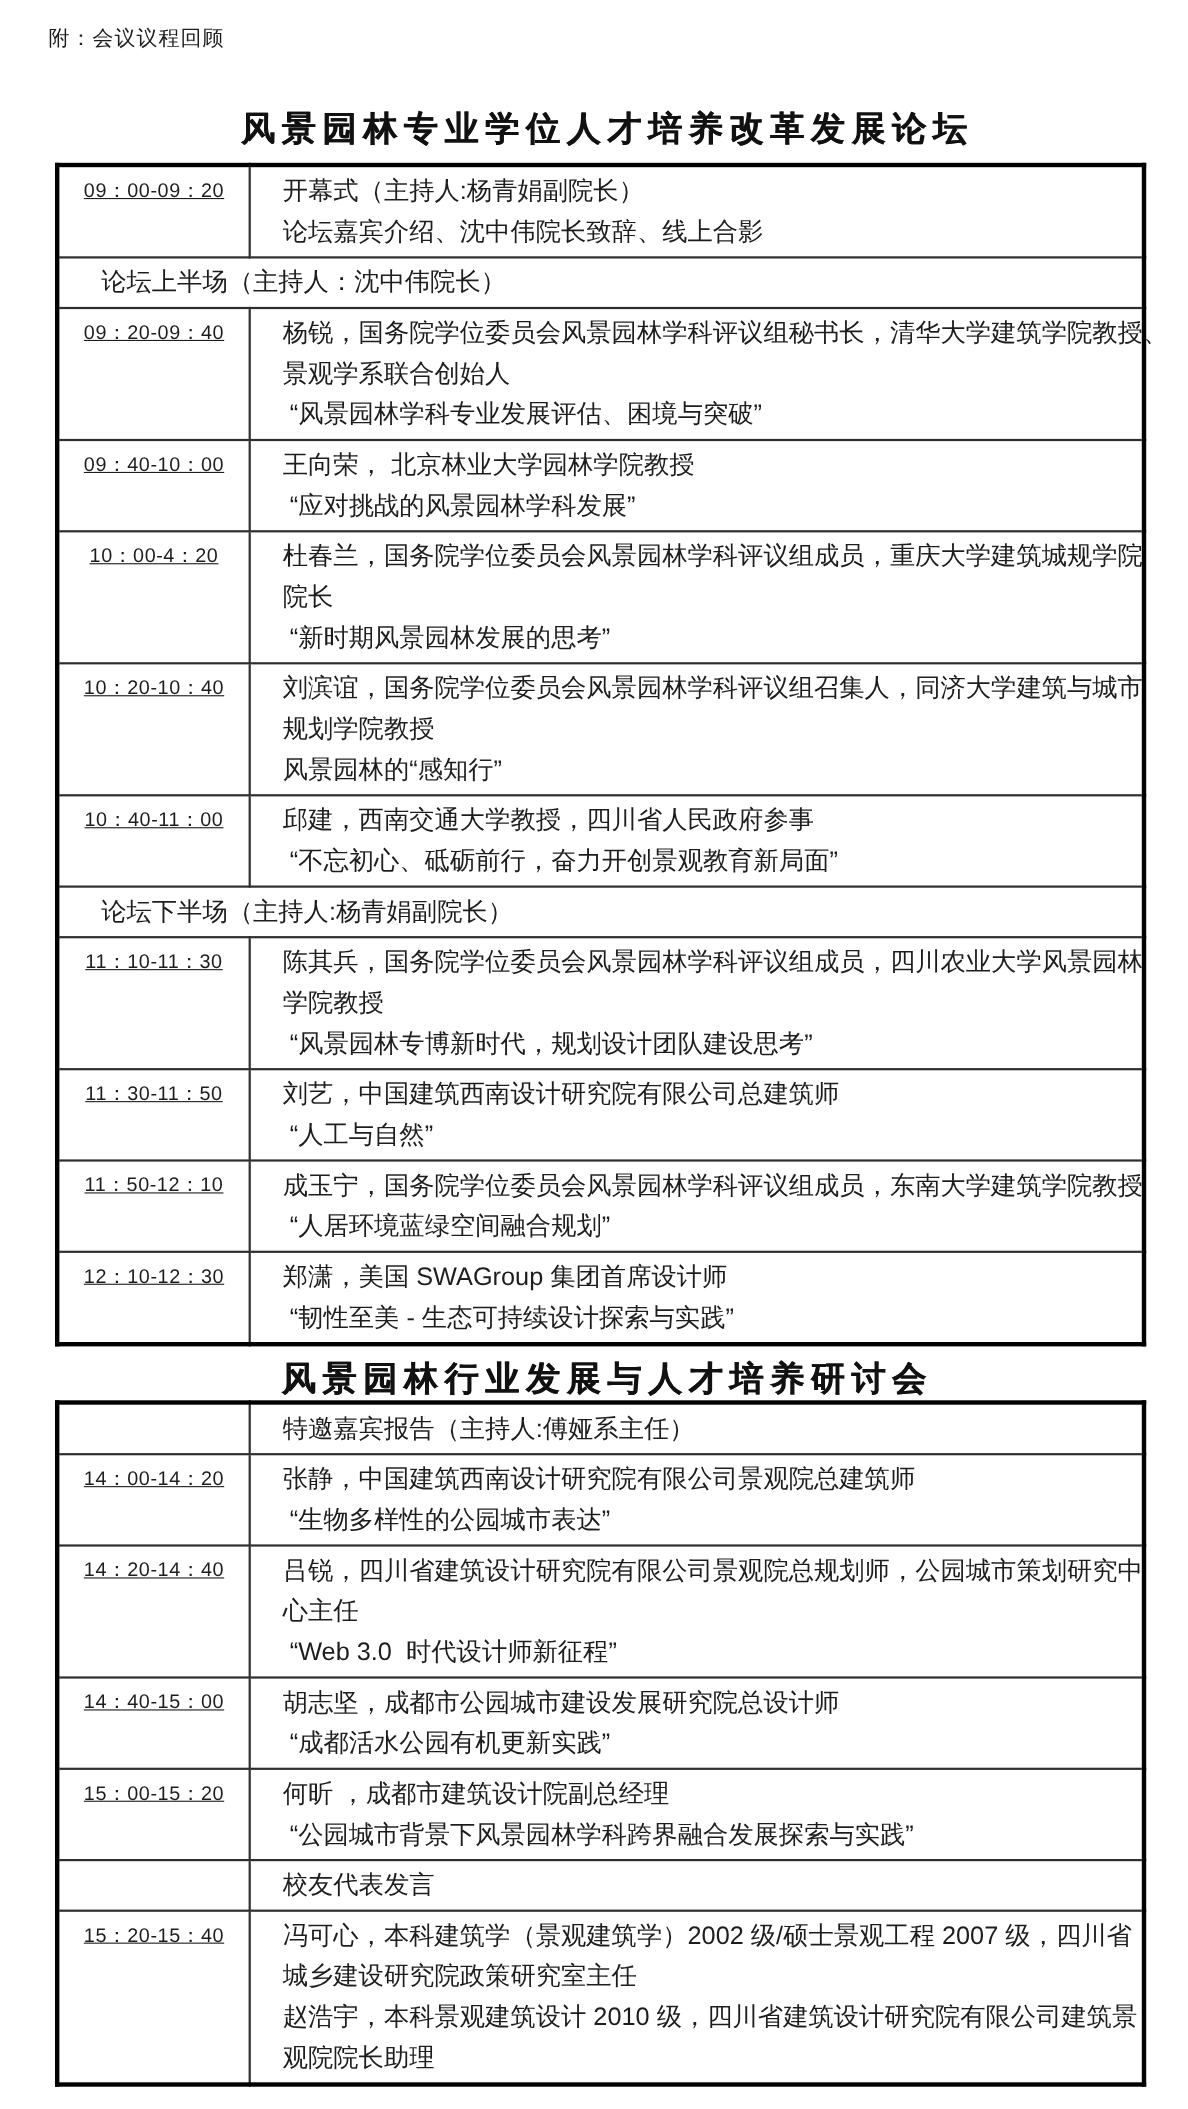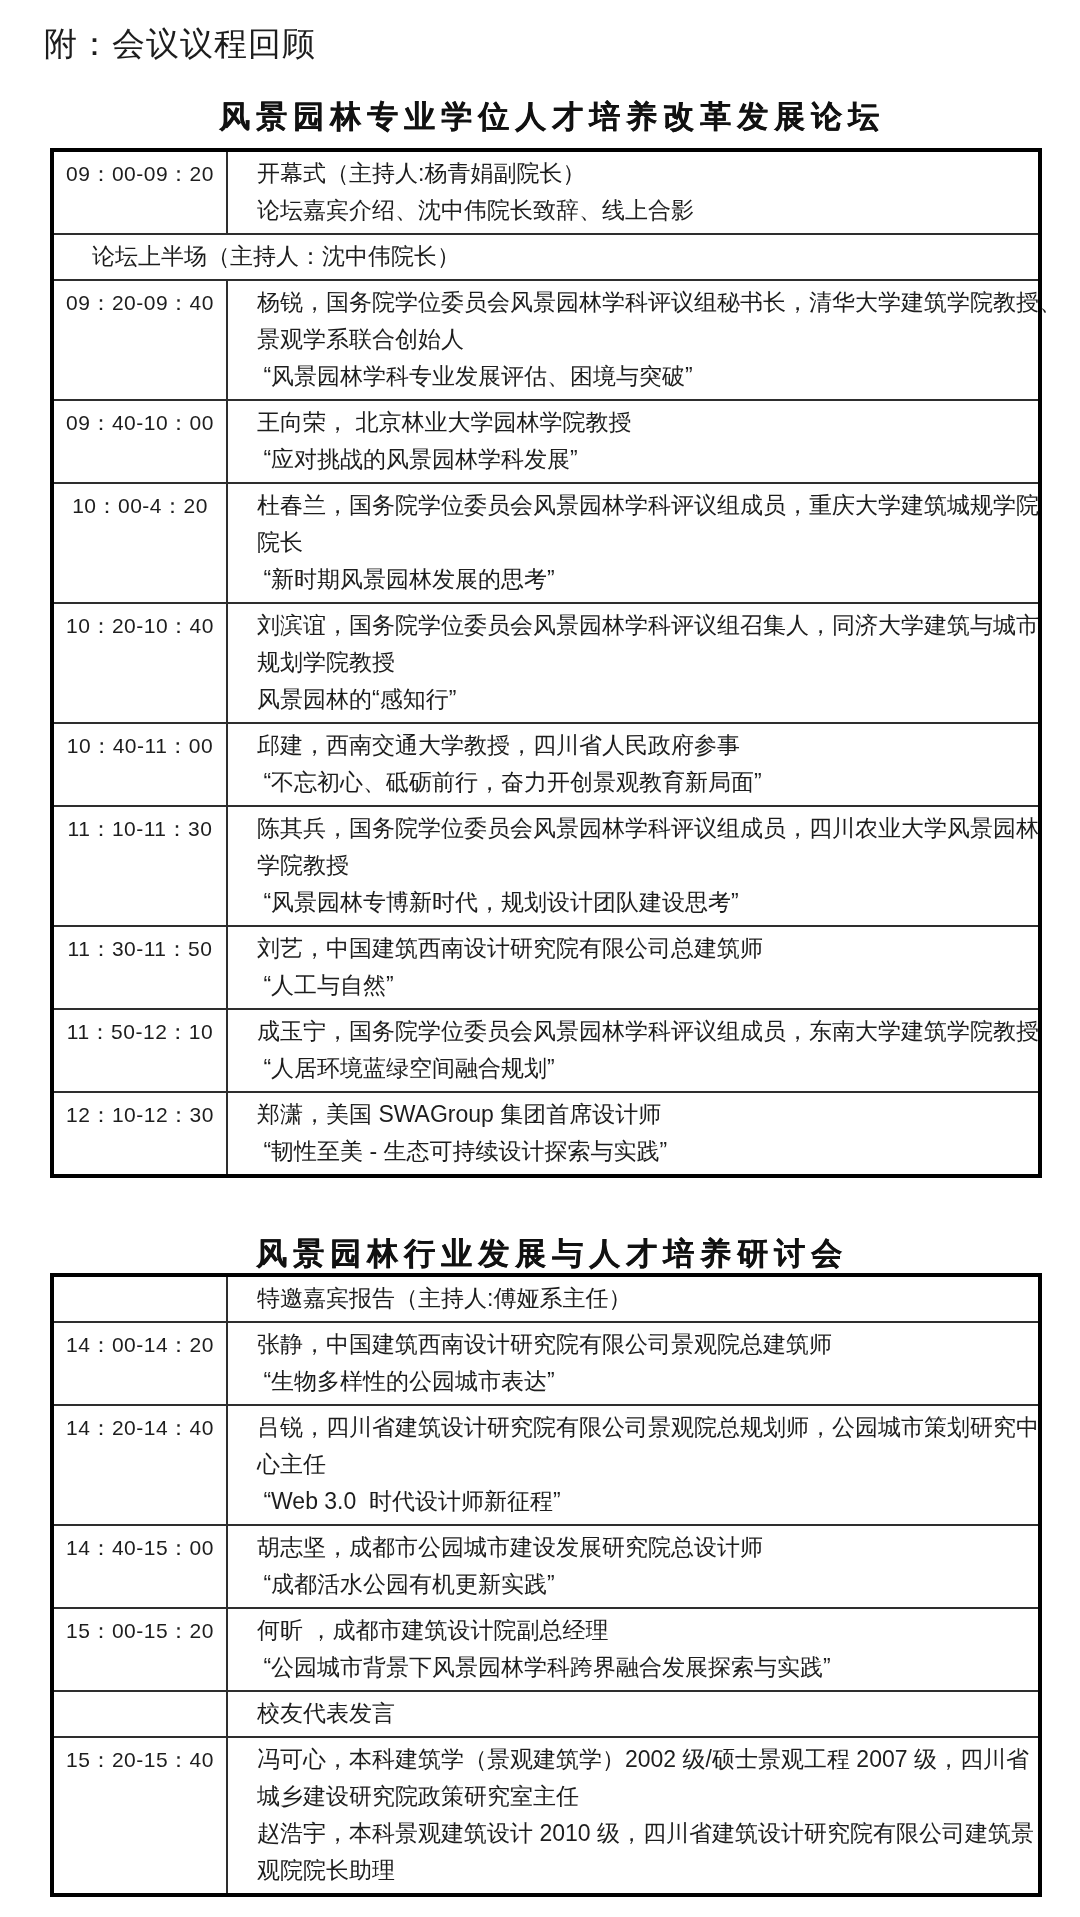--- a/index.html
+++ b/index.html
@@ -16,21 +16,21 @@
     position: relative;
     width: 1080px;
     height: 1917px;
     background: #ffffff;
     overflow: hidden;
   }
   .attachment {
     position: absolute;
     left: 44px;
     top: 22px;
-    font-size: 33px;
+    font-size: 19px;
     letter-spacing: 1px;
     white-space: pre;
   }
   .forum-title {
     position: absolute;
     left: 0;
     width: 1080px;
     margin: 12px;
     text-align: center;
     font-size: 31px;
@@ -63,23 +63,24 @@
   col.c-content { width: 813px; }
 
   .line {
     font-size: 23px;
     line-height: 37px;
     white-space: pre;
     color: #1d1d1d;
   }
   td.time-cell { text-align: center; }
   td.time-cell .line {
-    font-size: 21px;
+    font-size: 18px;
     letter-spacing: 0.5px;
     padding: 0 2px;
+    text-decoration: underline;
   }
   td.content-cell .line { padding-left: 29px; }
   td.section-cell .line { padding-left: 38px; }
 </style>
 </head>
 <body>
 
 <div class="page">
 
   <div class="attachment">附：会议议程回顾</div>
@@ -148,20 +149,25 @@
         <tr>
           <td class="time-cell">
             <div class="line">10：40-11：00</div>
           </td>
           <td class="content-cell">
             <div class="line">邱建，西南交通大学教授，四川省人民政府参事</div>
             <div class="line"> “不忘初心、砥砺前行，奋力开创景观教育新局面”</div>
           </td>
         </tr>
         <tr>
+          <td colspan="2" class="section-cell">
+            <div class="line">论坛下半场（主持人:杨青娟副院长）</div>
+          </td>
+        </tr>
+        <tr>
           <td class="time-cell">
             <div class="line">11：10-11：30</div>
           </td>
           <td class="content-cell">
             <div class="line">陈其兵，国务院学位委员会风景园林学科评议组成员，四川农业大学风景园林</div>
             <div class="line">学院教授</div>
             <div class="line"> “风景园林专博新时代，规划设计团队建设思考”</div>
           </td>
         </tr>
         <tr>

